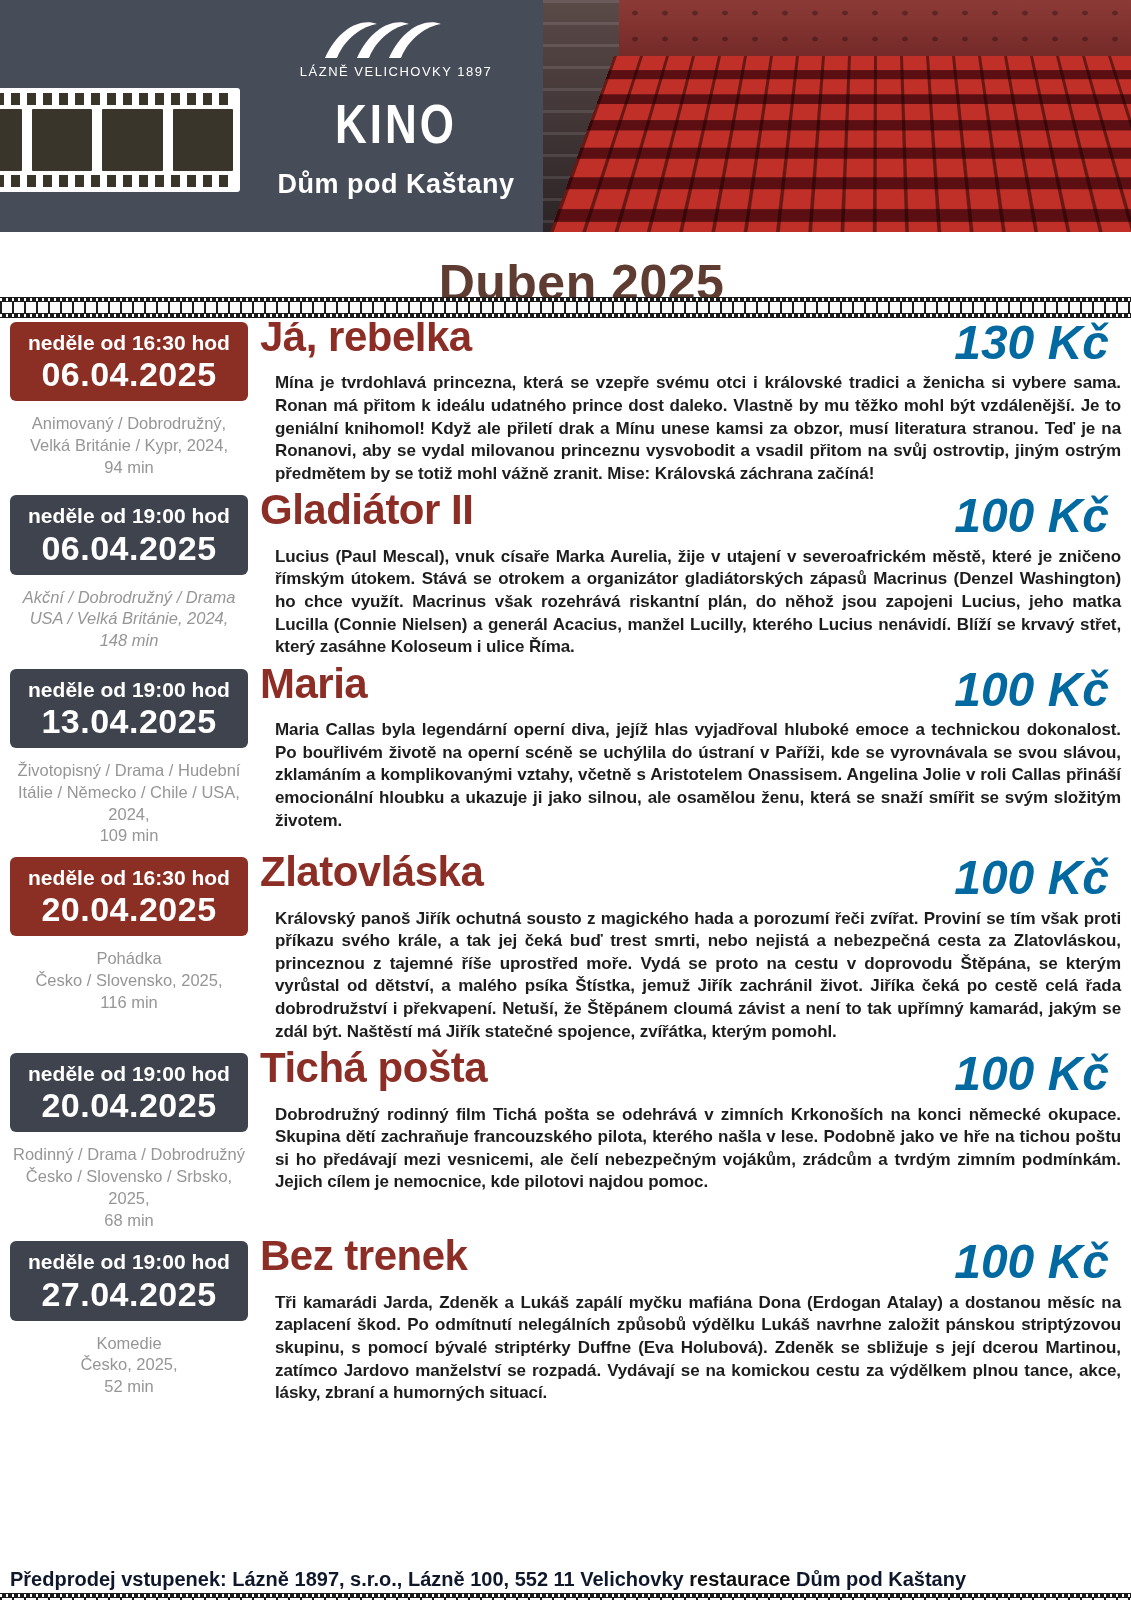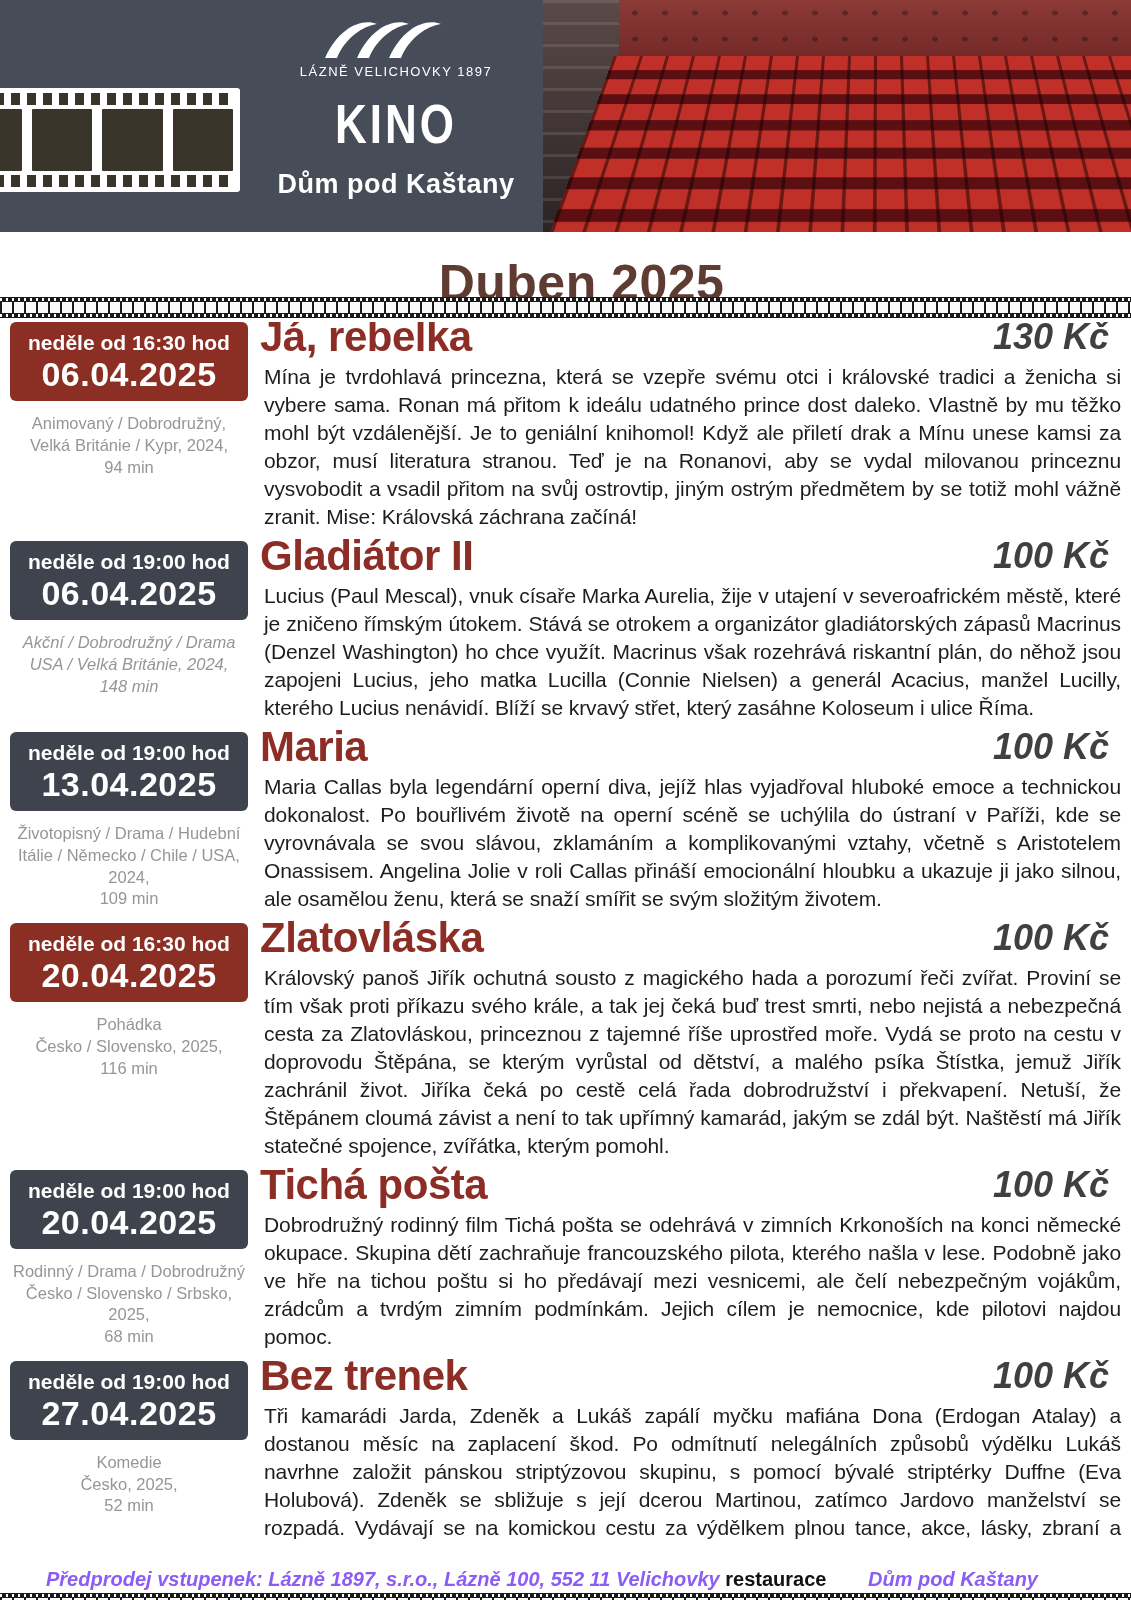--- a/index.html
+++ b/index.html
@@ -92,32 +92,32 @@
     font-size:16.5px;line-height:1.32;white-space:pre-line;
   }
   .genre.italic{font-style:italic;}
   .right{flex:1;min-width:0;}
   .titlerow{display:flex;justify-content:space-between;align-items:flex-start;}
   .mtitle{
     margin:-8px 0 0 0;font-size:42px;font-weight:700;color:#8c2e25;
     line-height:1.08;letter-spacing:-.5px;
   }
   .price{
-    font-size:36px;font-weight:700;font-style:italic;color:#404040;
+    font-size:48px;font-weight:700;font-style:italic;color:#0369a1;
     line-height:1.05;white-space:nowrap;padding-right:12px;margin-top:-4px;
   }
   .desc{
-    margin:4px 0 0 4px;font-size:21px;font-weight:400;color:#1d1d1d;
+    margin:4px 0 0 15px;font-size:17px;font-weight:700;color:#1d1d1d;
     line-height:1.33;text-align:justify;letter-spacing:-.1px;
   }
 
   
   footer{position:absolute;left:10px;right:10px;bottom:8px;color:#111;}
   .f-line{font-size:20px;line-height:1.3;}
-  .bi{font-weight:700;font-style:italic;color:#8b5cf6;margin-left:36px;}
+  .bi{font-weight:700;color:#0f172a;}
   .b{font-weight:700;color:#111;}
   .plain{font-weight:400;color:#3c3c3c;}
 </style>
 </head>
 <body>
 
 <div class="page">
 
   <header>
     <div class="header-left">

